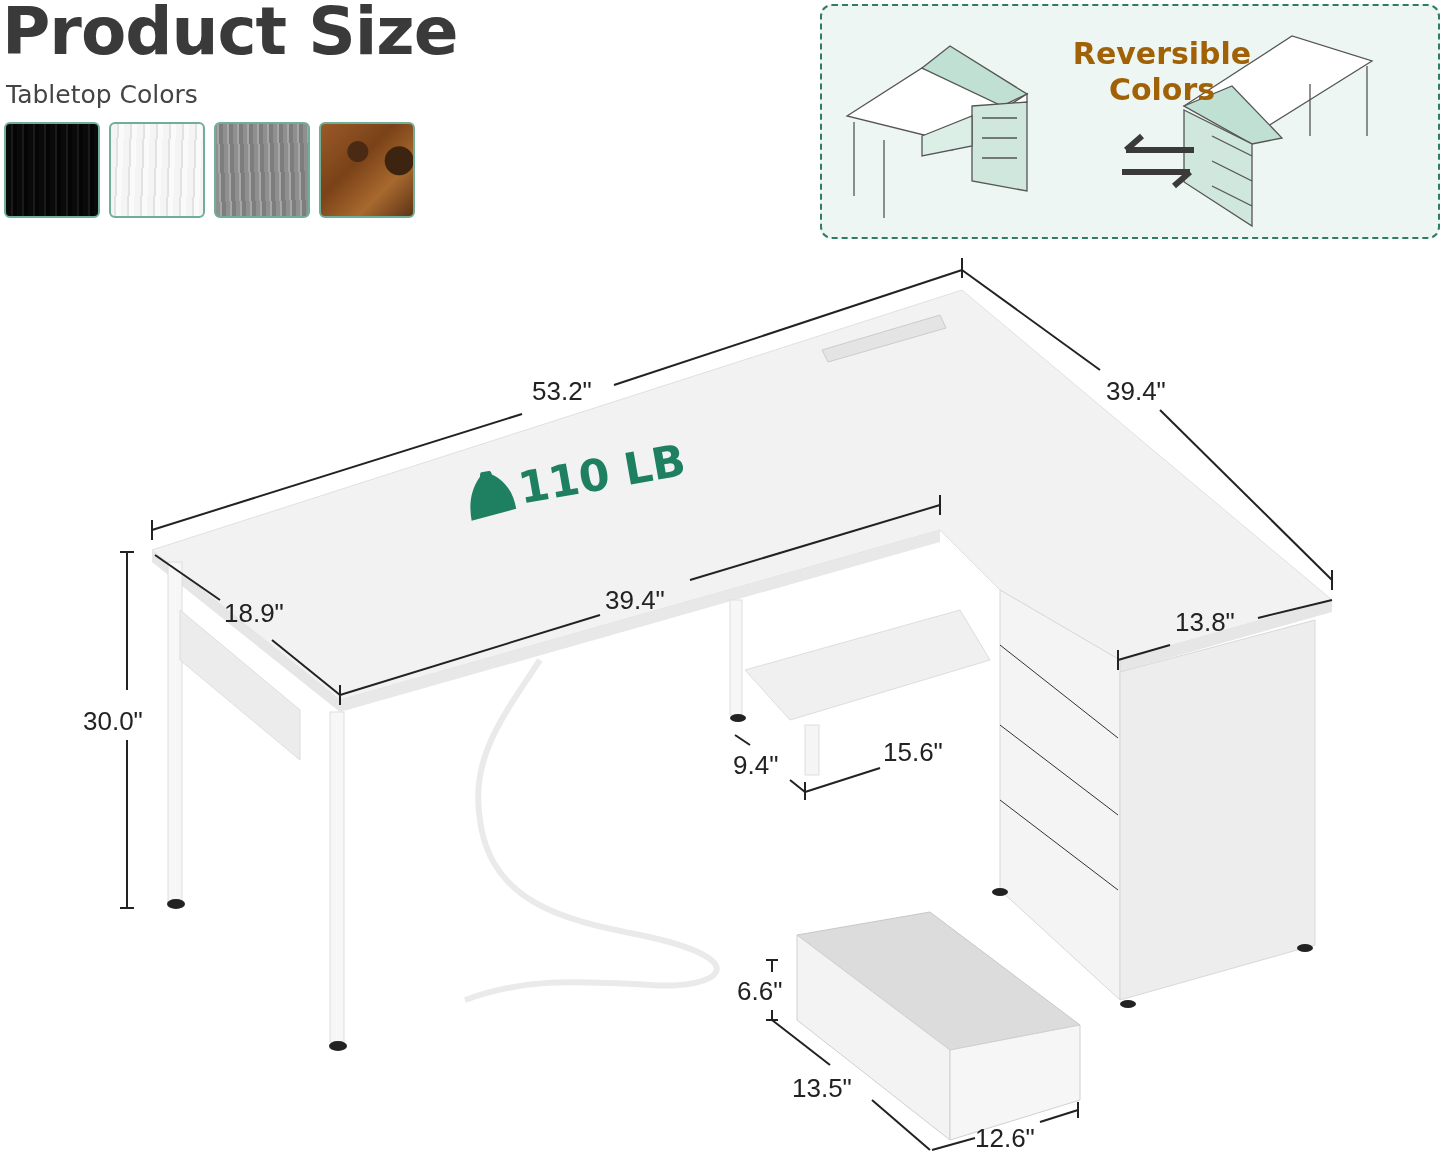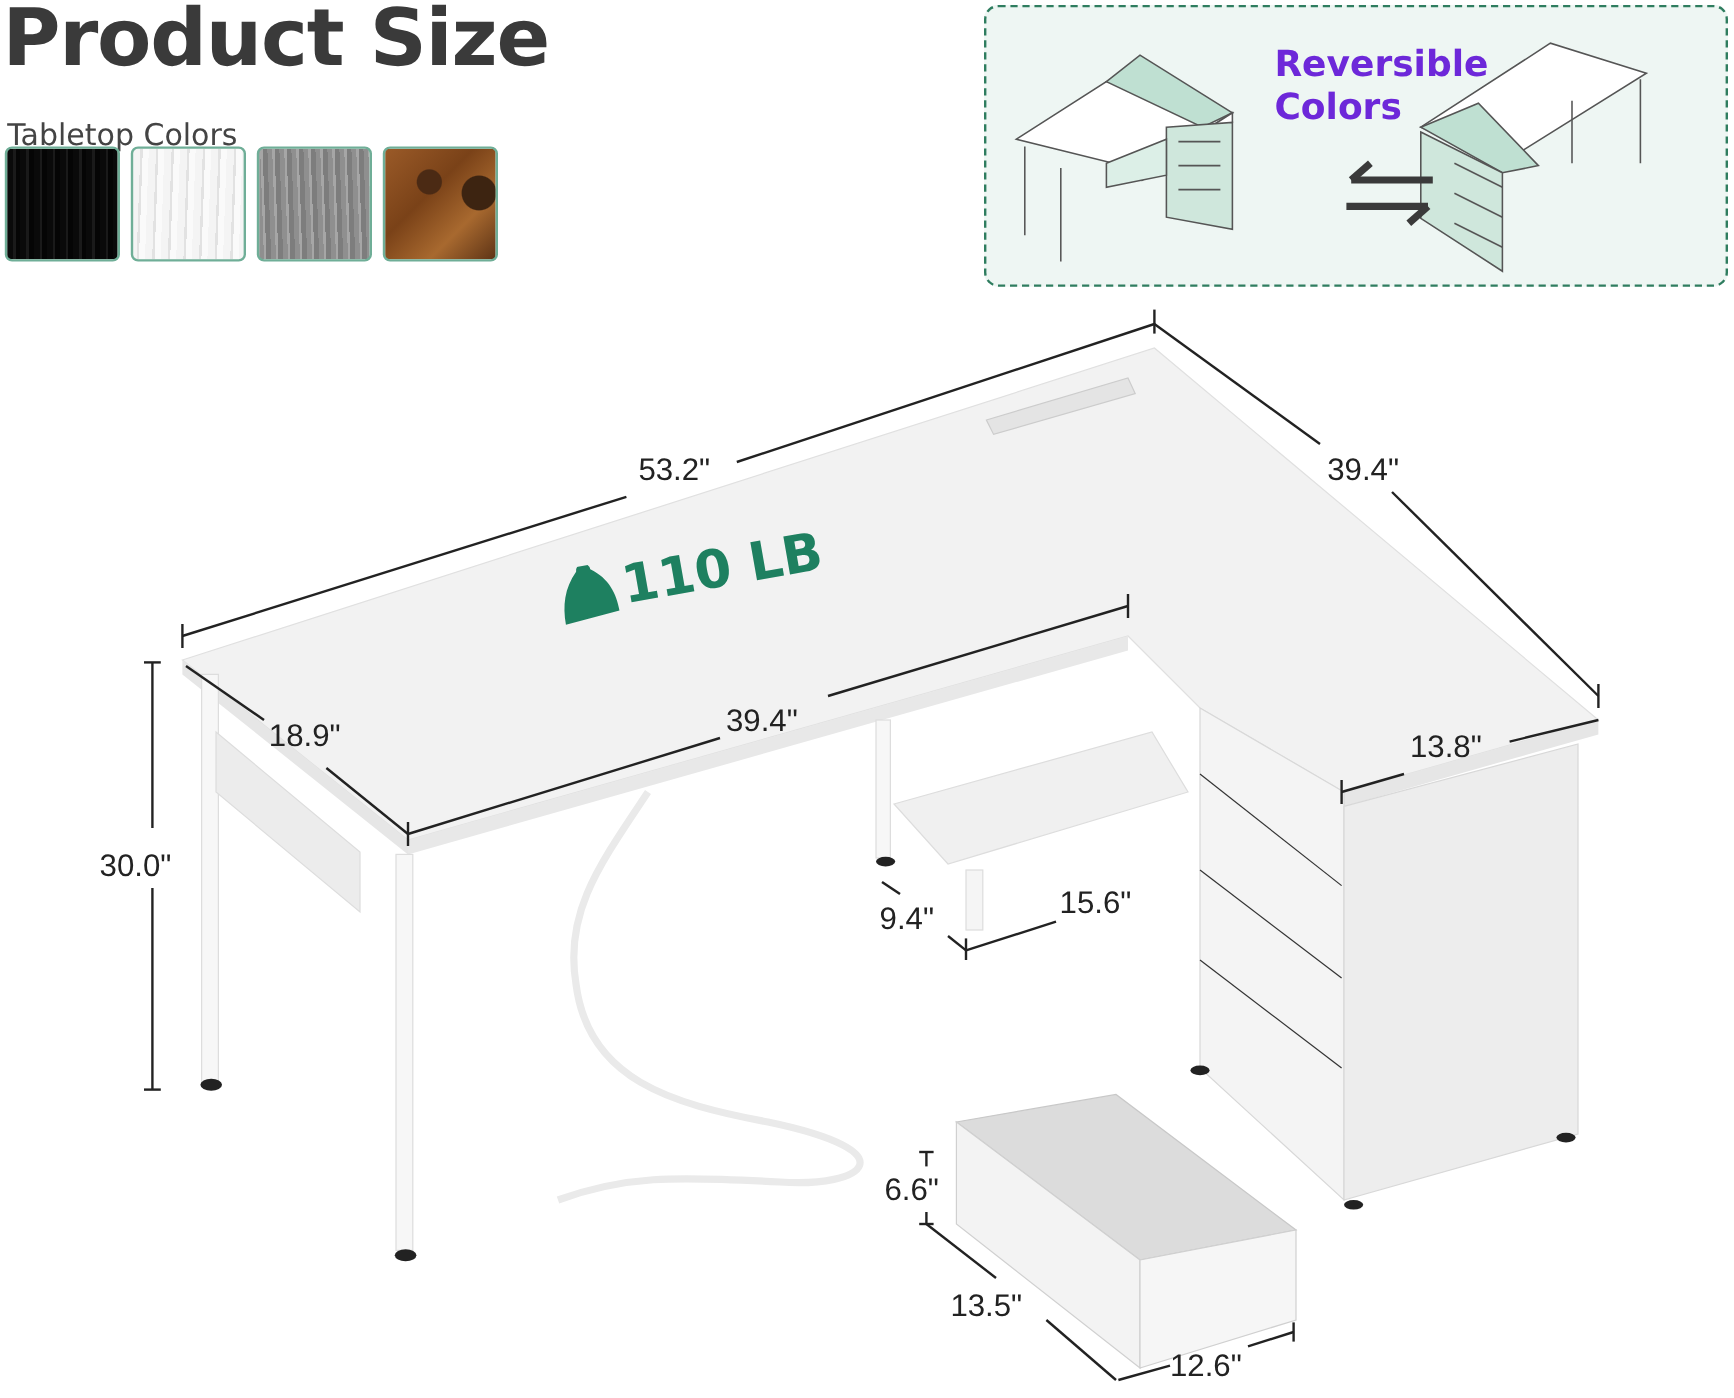--- a/index.html
+++ b/index.html
@@ -1,26 +1,26 @@
 <!DOCTYPE html>
 <html><head>
 <meta charset="utf-8">
 <style>
   html, body { margin:0; padding:0; background:#ffffff; }
   body { width:1445px; height:1165px; position:relative; overflow:hidden; font-family:"Liberation Sans", sans-serif; color:#2b2b2b; }
   .title { position:absolute; left:2px; top:-4px; font-family:"DejaVu Sans", sans-serif; font-weight:bold; font-size:66px; letter-spacing:-1px; color:#3a3a3a; line-height:1.1; }
-  .subtitle { position:absolute; left:6px; top:98px; font-family:"DejaVu Sans", sans-serif; font-size:25px; color:#444; }
+  .subtitle { position:absolute; left:6px; top:80px; font-family:"DejaVu Sans", sans-serif; font-size:25px; color:#444; }
   .swatches { position:absolute; left:4px; top:122px; display:flex; gap:9px; }
   .swatch { width:96px; height:96px; border-radius:6px; border:2px solid #6fae97; box-sizing:border-box; }
   .sw-black { background:repeating-linear-gradient(90deg,#0a0a0a 0 5px,#1a1a1a 5px 7px,#050505 7px 11px); }
   .sw-white { background:repeating-linear-gradient(92deg,#f4f4f4 0 6px,#e2e2e2 6px 8px,#fafafa 8px 13px); }
   .sw-grey { background:repeating-linear-gradient(88deg,#8f8f8f 0 4px,#a6a6a6 4px 6px,#7d7d7d 6px 10px); }
   .sw-rustic { background:radial-gradient(circle at 40% 30%, #4b2a14 0 10px, transparent 11px), radial-gradient(circle at 85% 40%, #3d2411 0 14px, transparent 15px), linear-gradient(135deg,#9a5a28,#7a4218 40%,#a8692f 70%,#5e3416); }
   .rev-box { position:absolute; left:820px; top:4px; width:620px; height:235px; border:2px dashed #2f7d5f; border-radius:12px; background:#eef6f3; box-sizing:border-box; }
-  .rev-title { position:absolute; left:240px; top:30px; width:200px; text-align:left; font-family:"DejaVu Sans", sans-serif; font-weight:bold; font-size:30px; line-height:36px; color:#6d28d9; }
+  .rev-title { position:absolute; left:240px; top:30px; width:200px; text-align:center; font-family:"DejaVu Sans", sans-serif; font-weight:bold; font-size:30px; line-height:36px; color:#a16207; }
   .swap-icon { position:absolute; left:296px; top:126px; }
   .canvas { position:absolute; left:0; top:0; }
   .dim { position:absolute; font-family:"Liberation Sans", sans-serif; font-size:26px; color:#222; white-space:nowrap; }
   .weight { position:absolute; left:470px; top:472px; font-family:"DejaVu Sans", sans-serif; font-weight:bold; font-size:44px; color:#1e8060; transform:rotate(-10deg); transform-origin:left bottom; display:flex; align-items:flex-end; gap:4px; }
 </style>
 </head>
 <body>
 
 <div class="title">Product Size</div>
 <div class="subtitle">Tabletop Colors</div>

